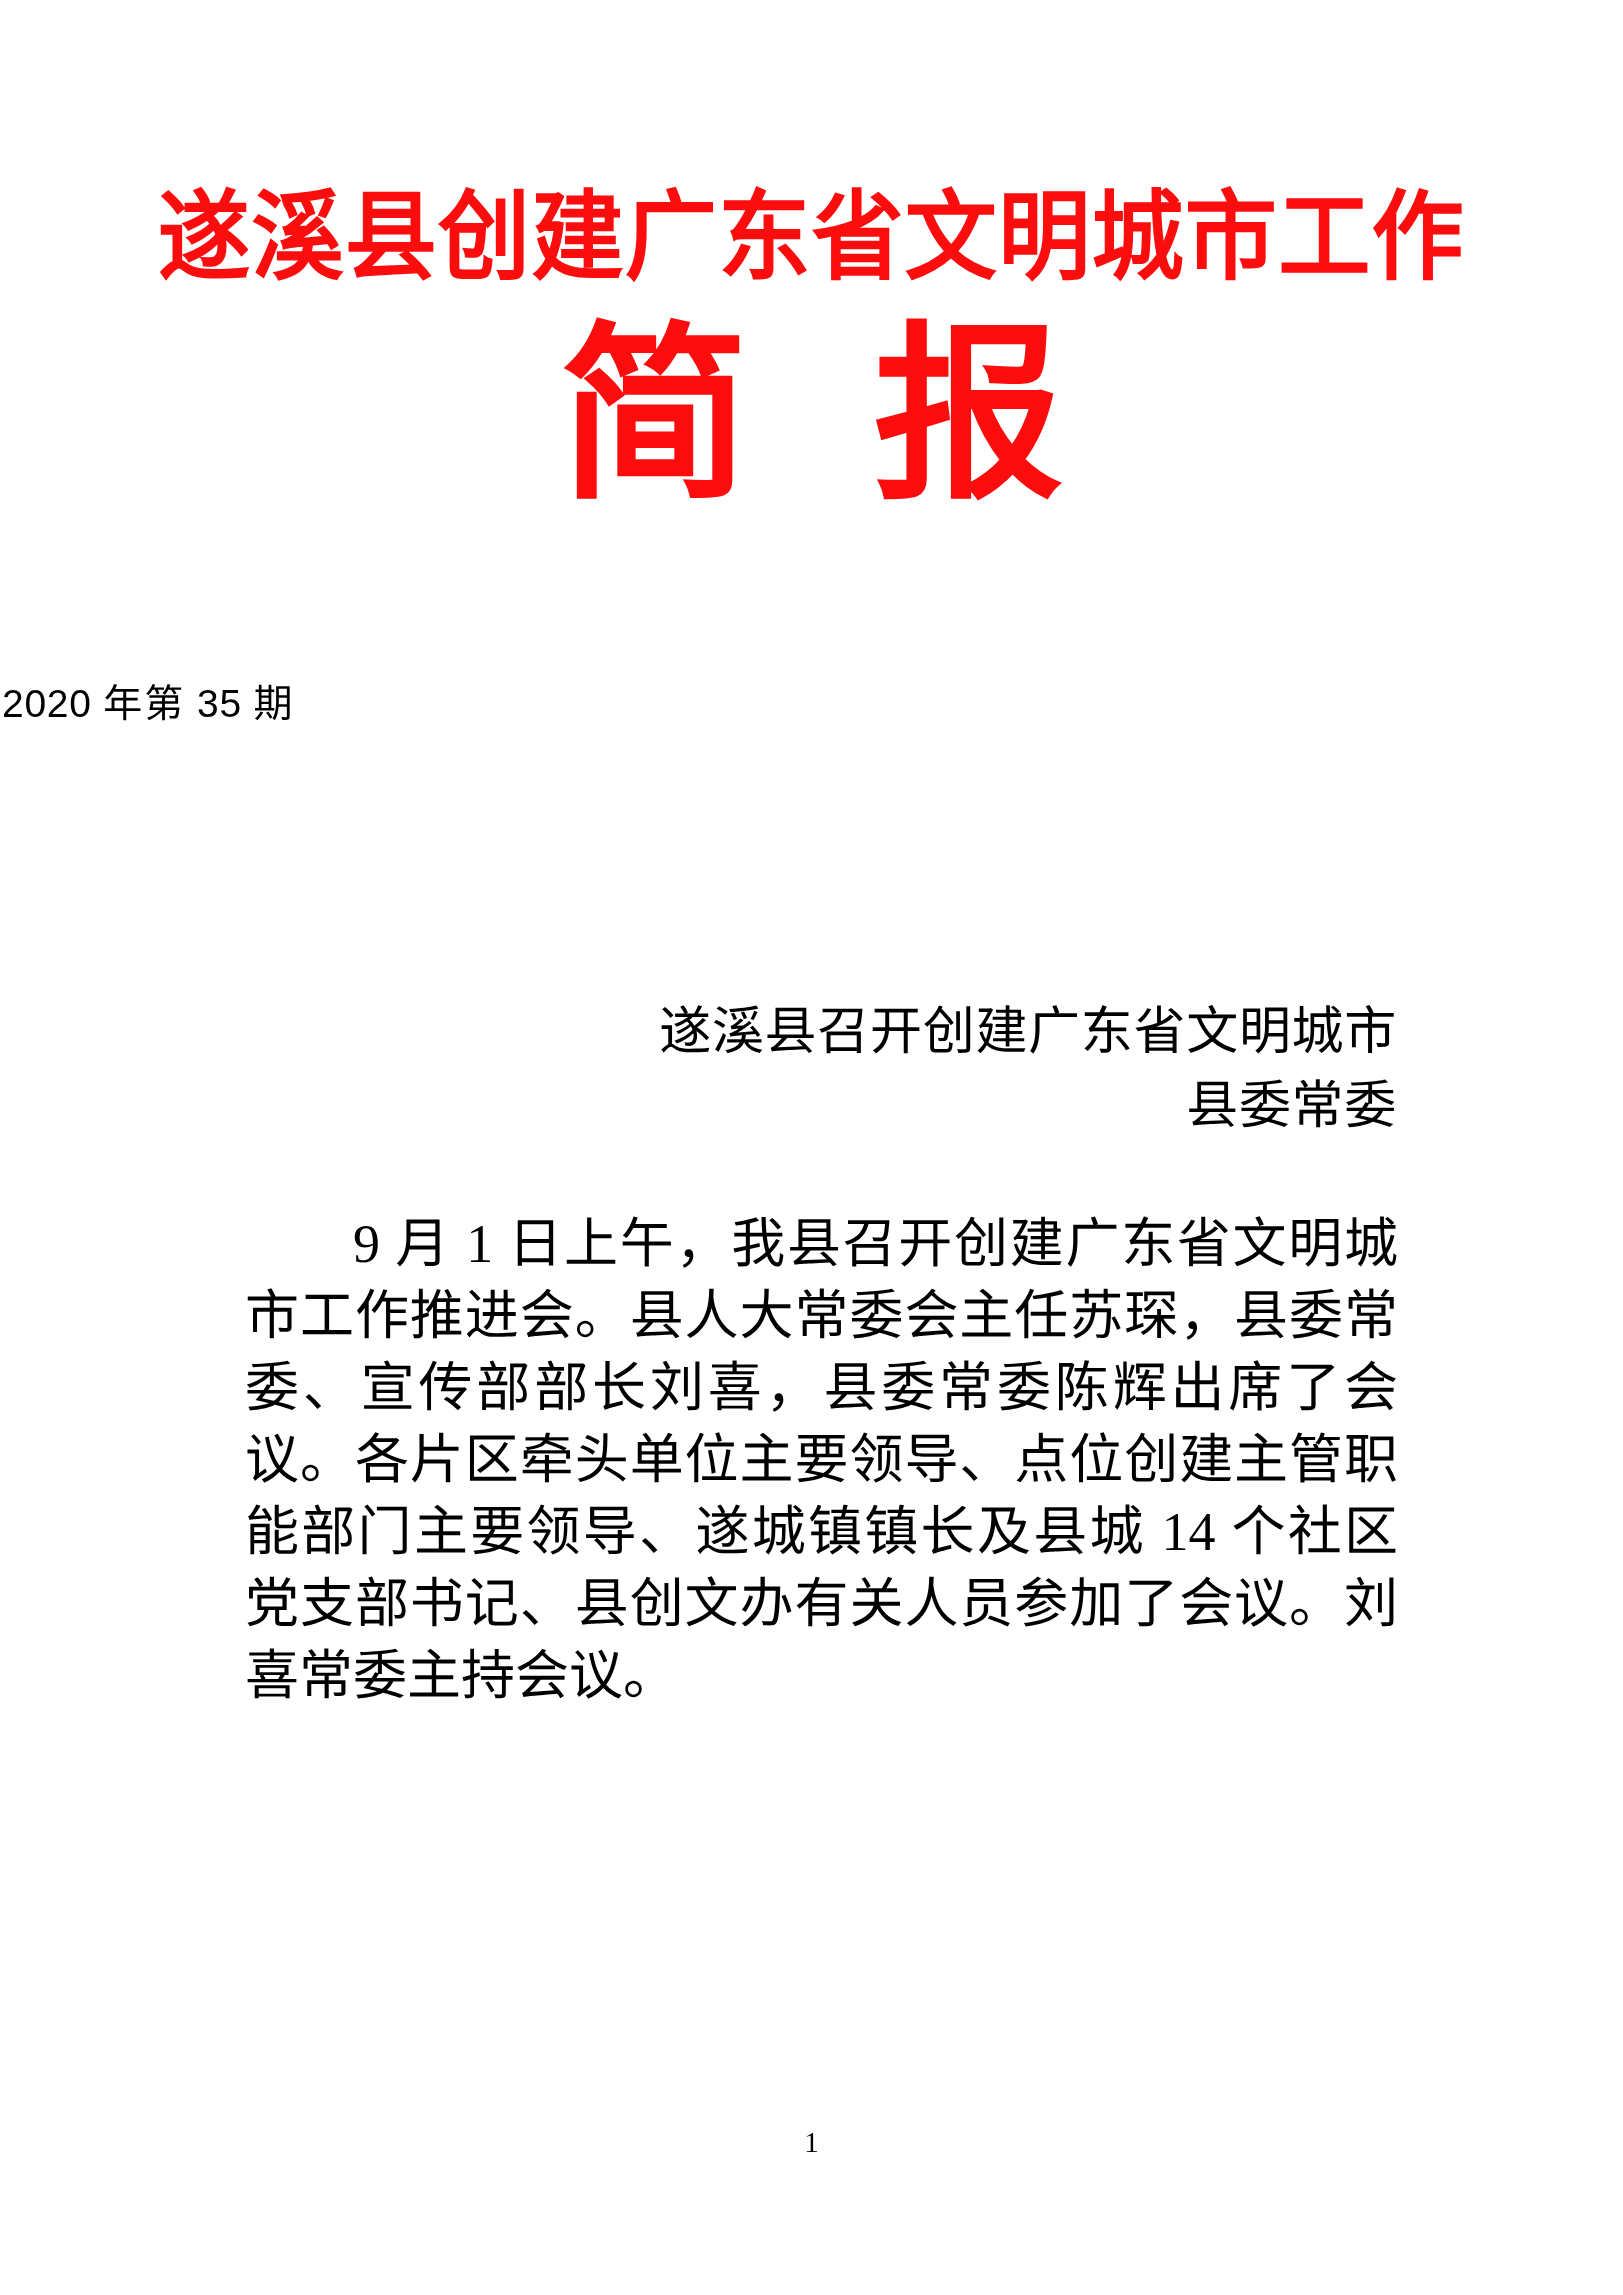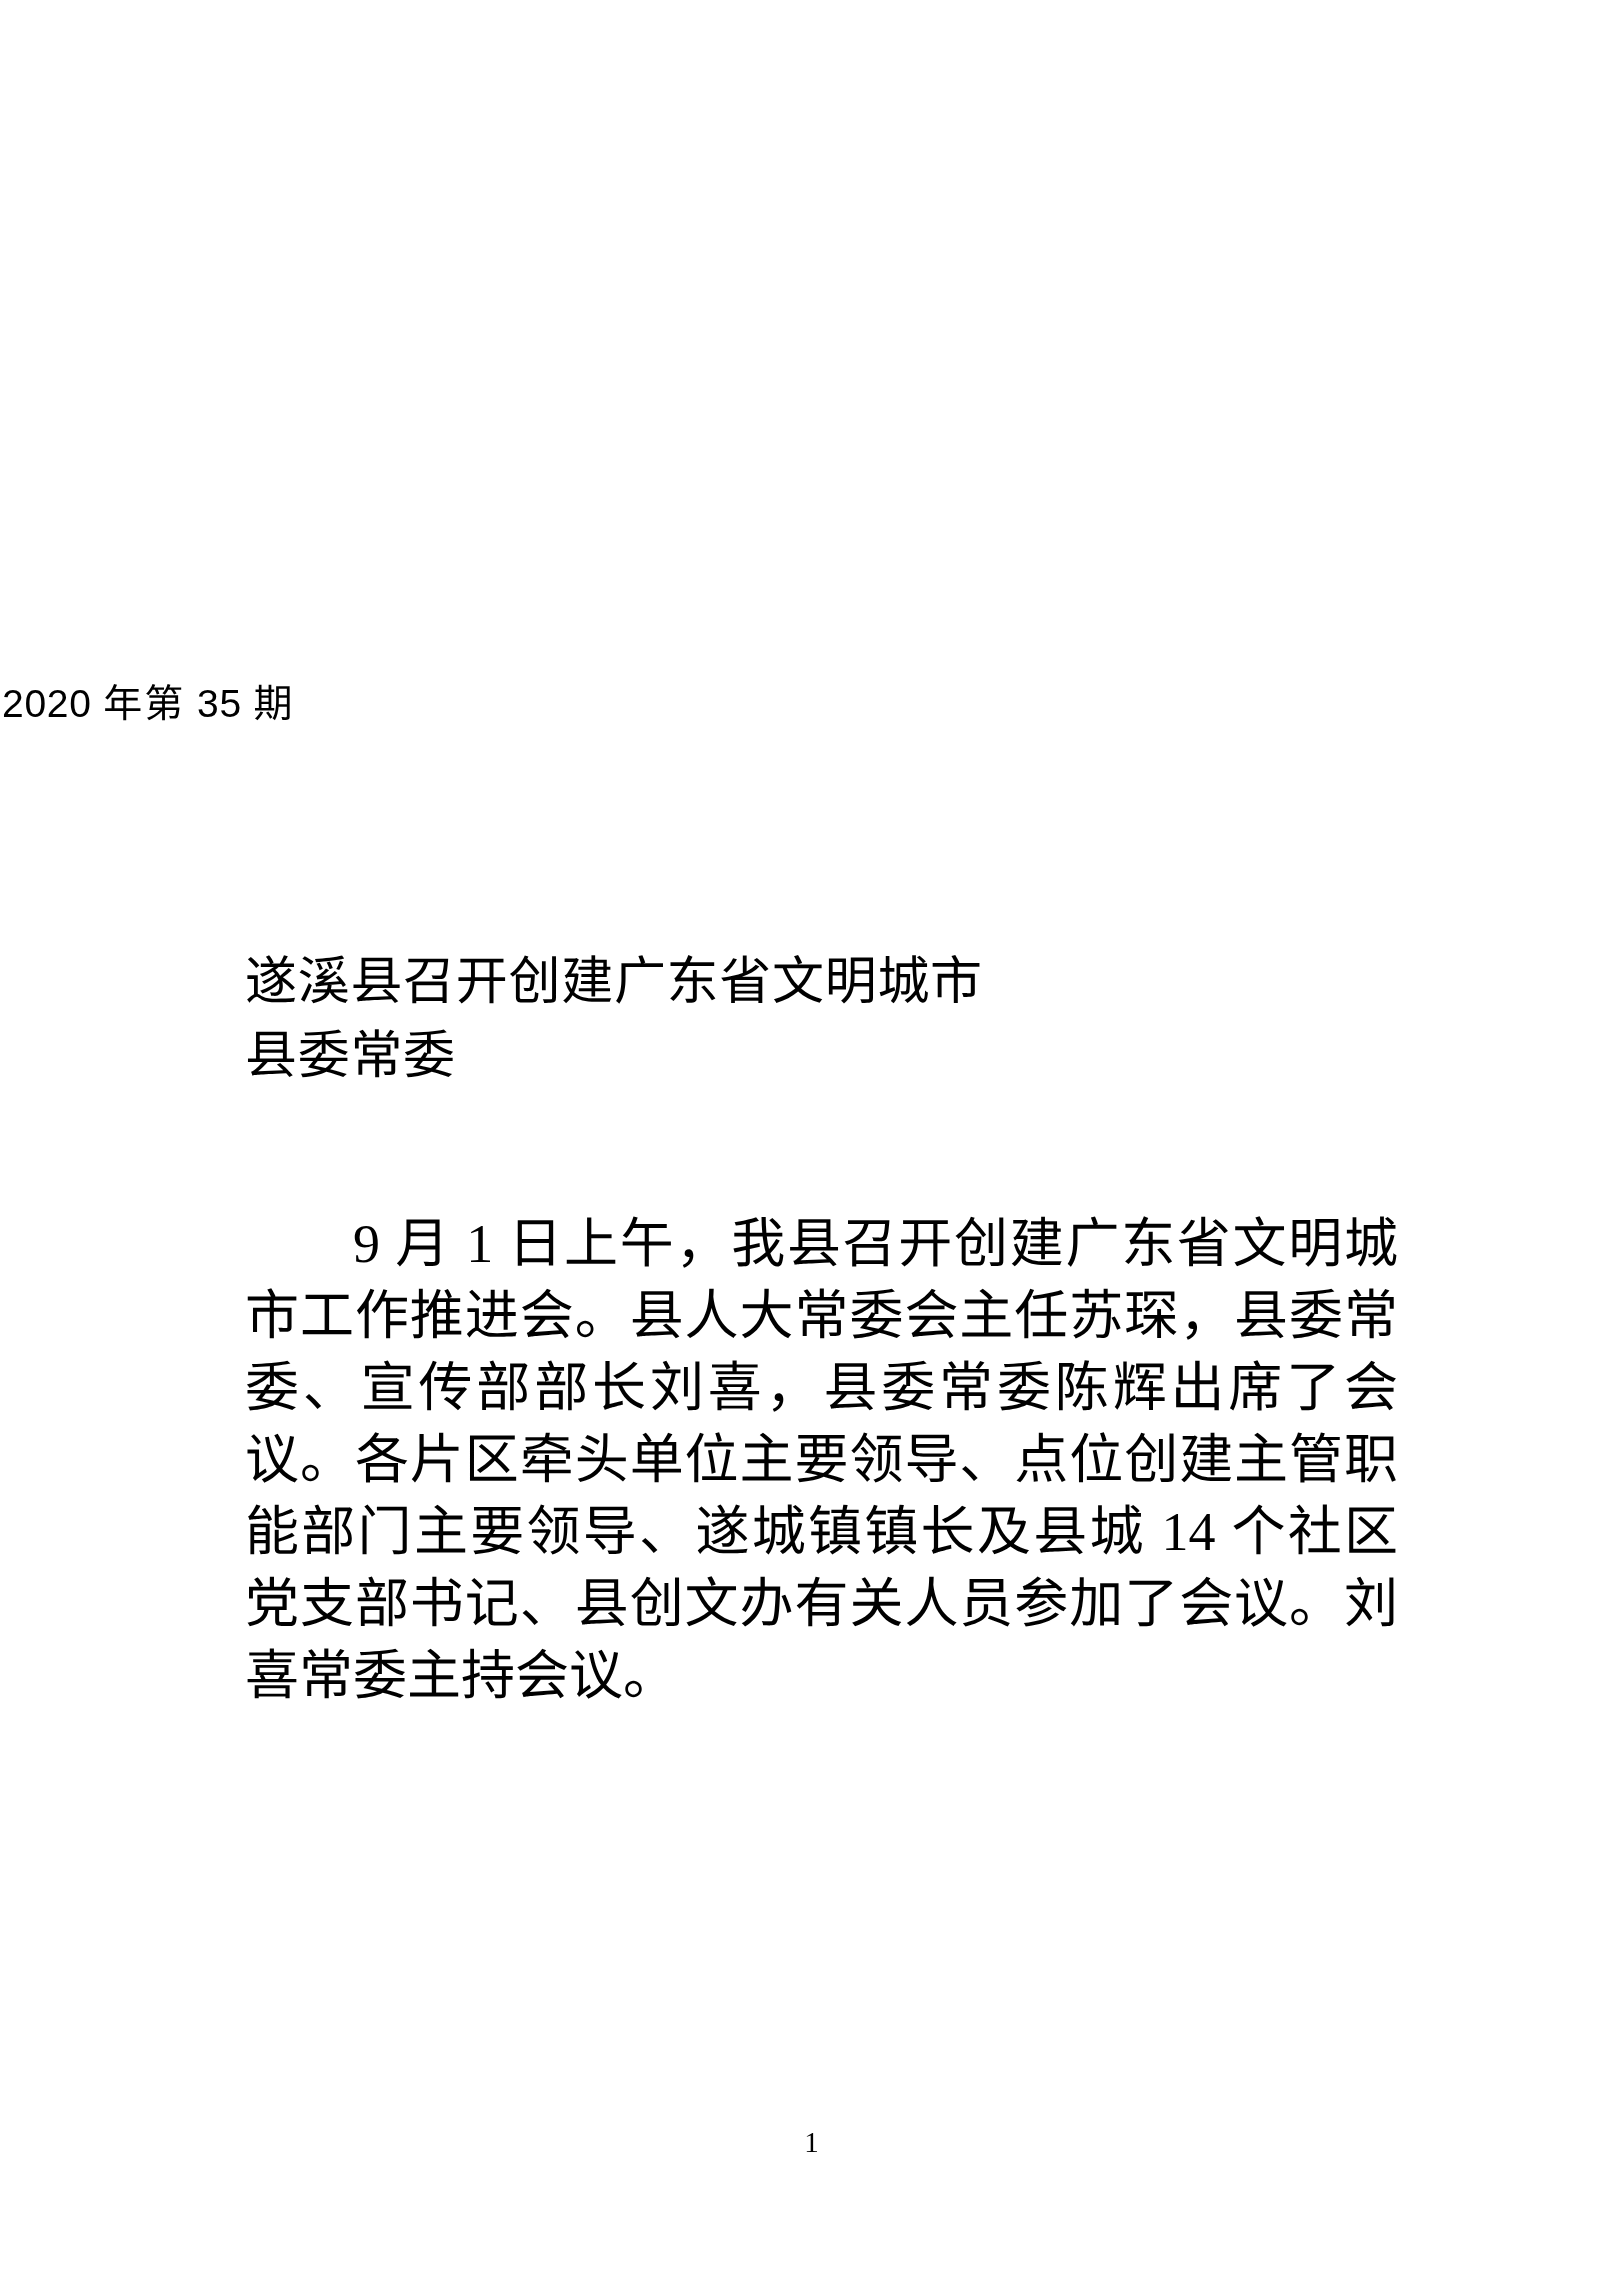--- a/index.html
+++ b/index.html
@@ -108,22 +108,22 @@
     height: 7.2px;
     background: #FE0000;
     width: 100%;
   }
 
   
   .article-headline {
     position: absolute;
     left: 245px;
     width: 1152px;
-    top: 945px;
-    text-align: left;
+    top: 995px;
+    text-align: right;
     font-family: "Liberation Serif", "DejaVu Serif", serif;
     font-size: 52px;
     line-height: 1.42;
     color: #000000;
     letter-spacing: 0.7px;
   }
 
   .article-headline .hl {
     display: block;
     white-space: nowrap;
@@ -159,20 +159,26 @@
     font-family: "Liberation Serif", "DejaVu Serif", serif;
     font-size: 29px;
     color: #000000;
   }
 </style>
 </head>
 <body>
 
 <div class="page">
 
+  <div class="masthead">
+    <div class="masthead-line1">遂溪县创建广东省文明城市工作</div>
+    <div class="masthead-line2">
+      <span>简</span><span class="gap"></span><span>报</span>
+    </div>
+  </div>
 
   <div class="issue-line">
     <span class="num">2020</span>
     <span>年第</span>
     <span class="num">35</span>
     <span>期</span>
   </div>
 
 
   <div class="article-headline">

